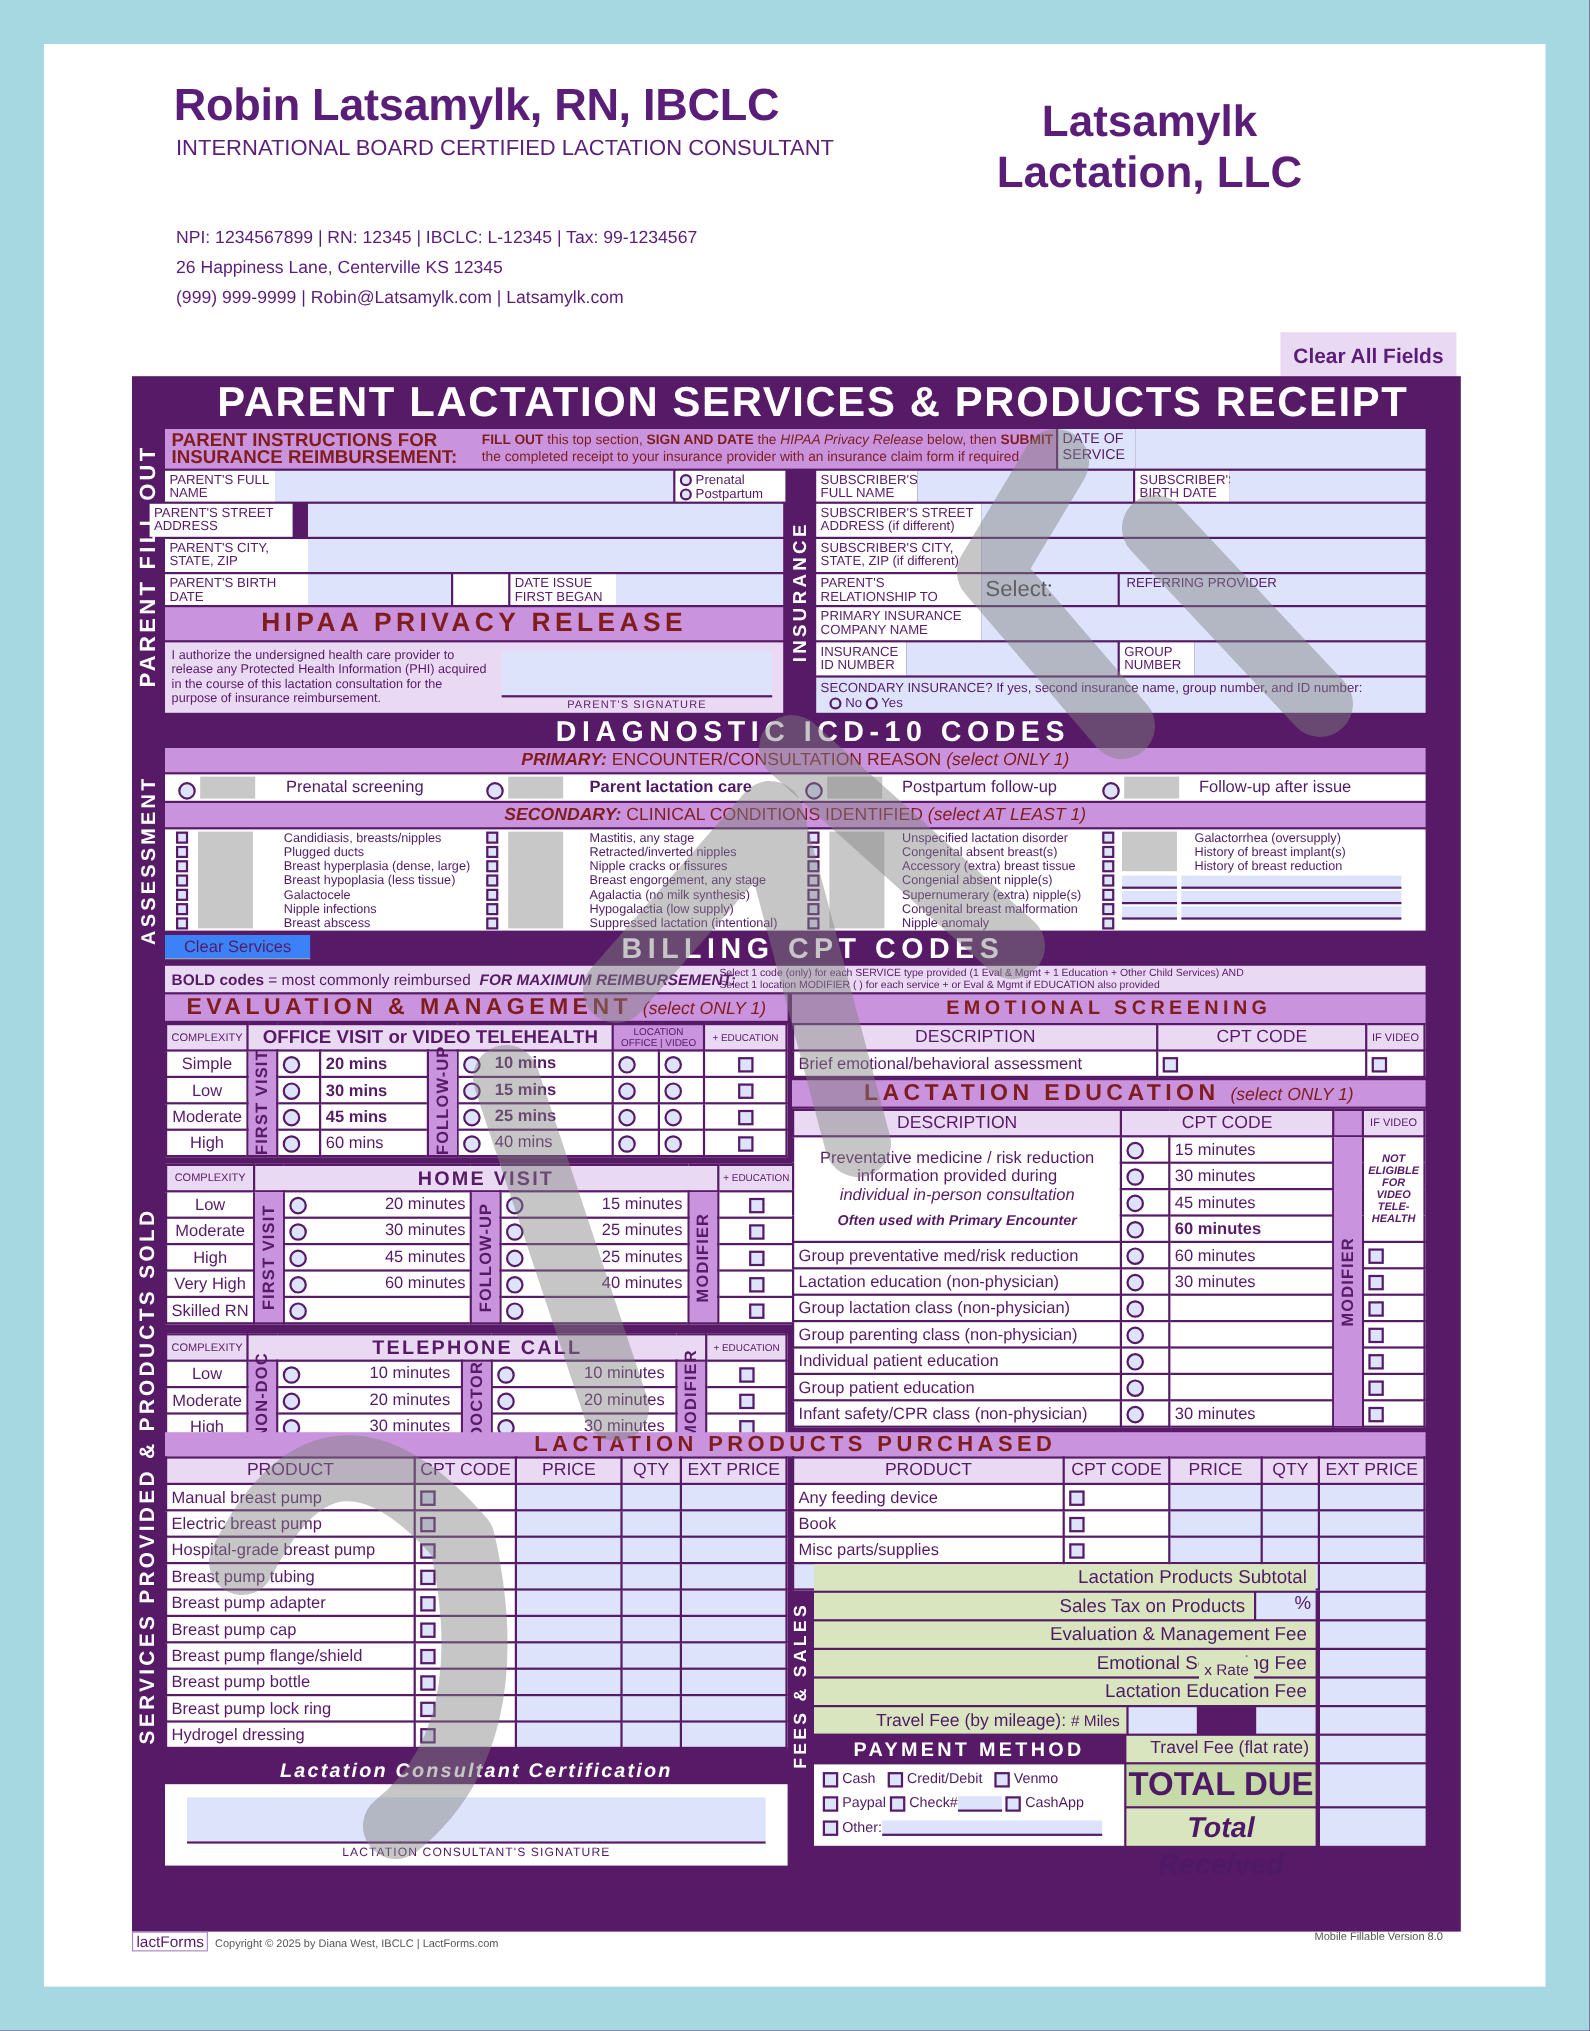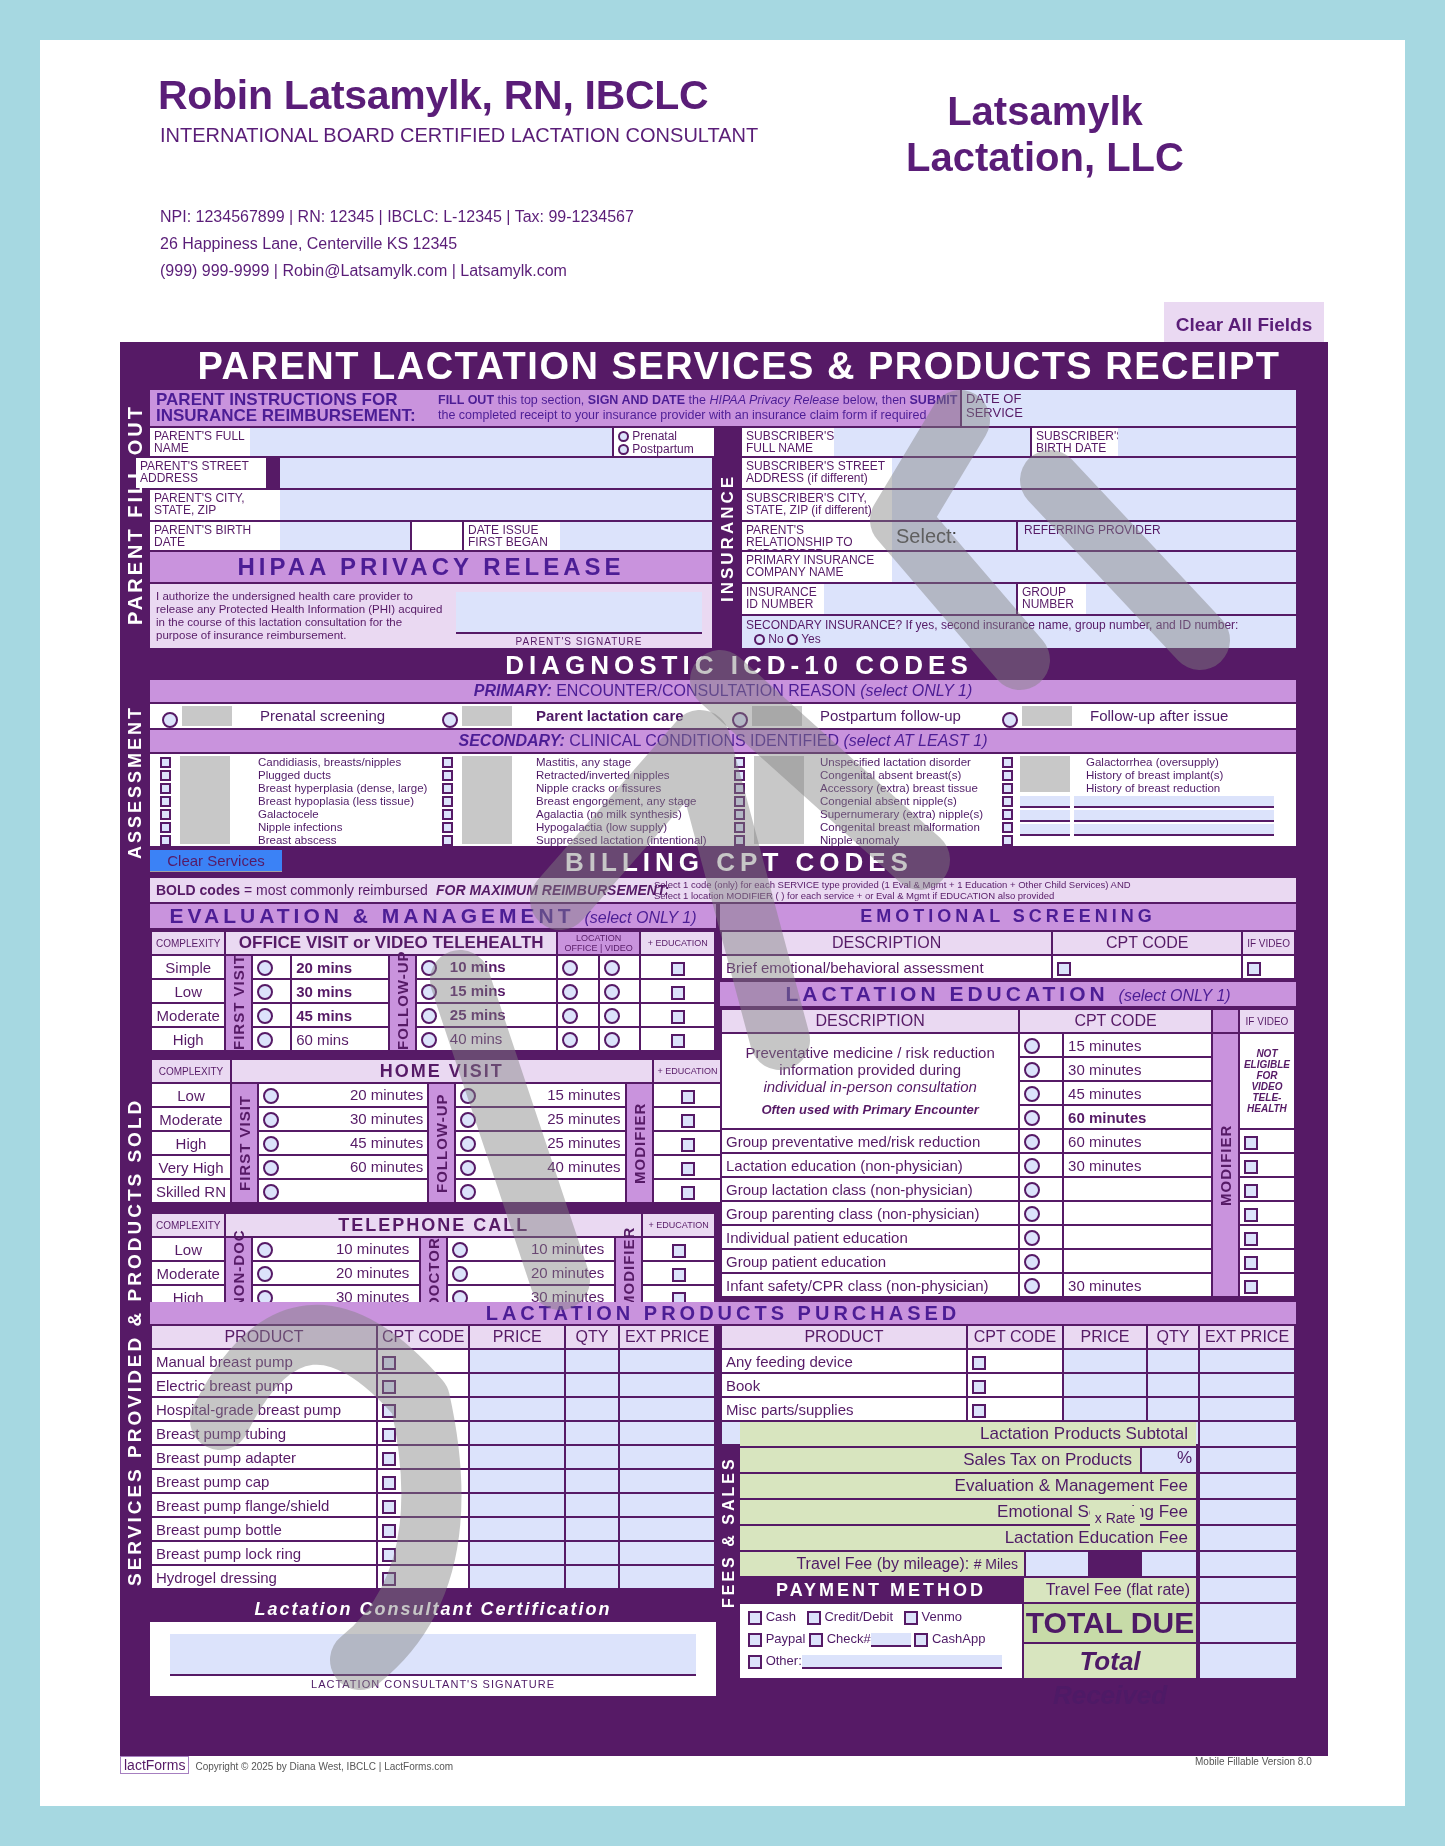--- a/index.html
+++ b/index.html
@@ -7,21 +7,21 @@
   .page { position: absolute; left: 40px; top: 40px; width: 1365px; height: 1766px; background: #ffffff; }
   .hdr-name { position: absolute; left: 158px; top: 72px; font-size: 41px; color: #5a1d78; font-weight: bold; letter-spacing: -0.3px; }
   .hdr-sub { position: absolute; left: 160px; top: 124px; font-size: 20px; color: #5a1d78; }
   .hdr-line { position: absolute; left: 160px; font-size: 16px; color: #5a1d78; }
   .hdr-biz { position: absolute; left: 880px; top: 88px; width: 330px; text-align: center; font-size: 40px; font-weight: bold; color: #5a1d78; line-height: 1.15; }
   .clear-all { position: absolute; left: 1124px; top: 262px; width: 152px; height: 48px; background: #ead9f2; border: none; border-bottom: 2px solid #bba0c8; font-family: "Liberation Sans", sans-serif; font-size: 19px; font-weight: bold; color: #5a1d78; cursor: pointer; }
   .form { position: absolute; left: 80px; top: 302px; width: 1208px; height: 1414px; background: #561a66; }
   .abs { position: absolute; }
   .title { position: absolute; left: 30px; top: 2px; width: 1178px; height: 44px; color: #fff; font-size: 38px; font-weight: bold; letter-spacing: 1.5px; text-align: center; line-height: 44px; }
   .vlabel { position: absolute; color: #fff; font-weight: bold; font-size: 20px; letter-spacing: 3px; writing-mode: vertical-rl; transform: rotate(180deg); text-align: center; display: flex; align-items: center; justify-content: center; }
-  .band { position: absolute; background: #c993dd; color: #4c1d95; font-weight: bold; text-align: center; }
+  .band { position: absolute; background: #c993dd; color: #7f1d1d; font-weight: bold; text-align: center; }
   .band-light { position: absolute; background: #ead9f2; color: #561a66; font-weight: bold; text-align: center; }
   .lbl { position: absolute; background: #fff; color: #561a66; font-size: 12px; line-height: 12px; padding: 2px 4px; }
   .fld { position: absolute; background: #dce3fb; }
   .radio { display: inline-block; width: 16px; height: 16px; border: 2px solid #561a66; border-radius: 50%; background: #dce3fb; vertical-align: middle; }
   .chk { display: inline-block; width: 14px; height: 14px; border: 2px solid #561a66; background: #dce3fb; vertical-align: middle; }
   .gray { position: absolute; background: #c8c8c8; }
   .sec-title { font-size: 24px; letter-spacing: 4px; }
   table.grid { position: absolute; border-collapse: collapse; background: #fff; }
   table.grid td, table.grid th { border: 2px solid #561a66; font-size: 15px; color: #561a66; padding: 0 4px; height: 24px; white-space: nowrap; }
   table.grid th { background: #ead9f2; font-weight: normal; font-size: 16px; }

